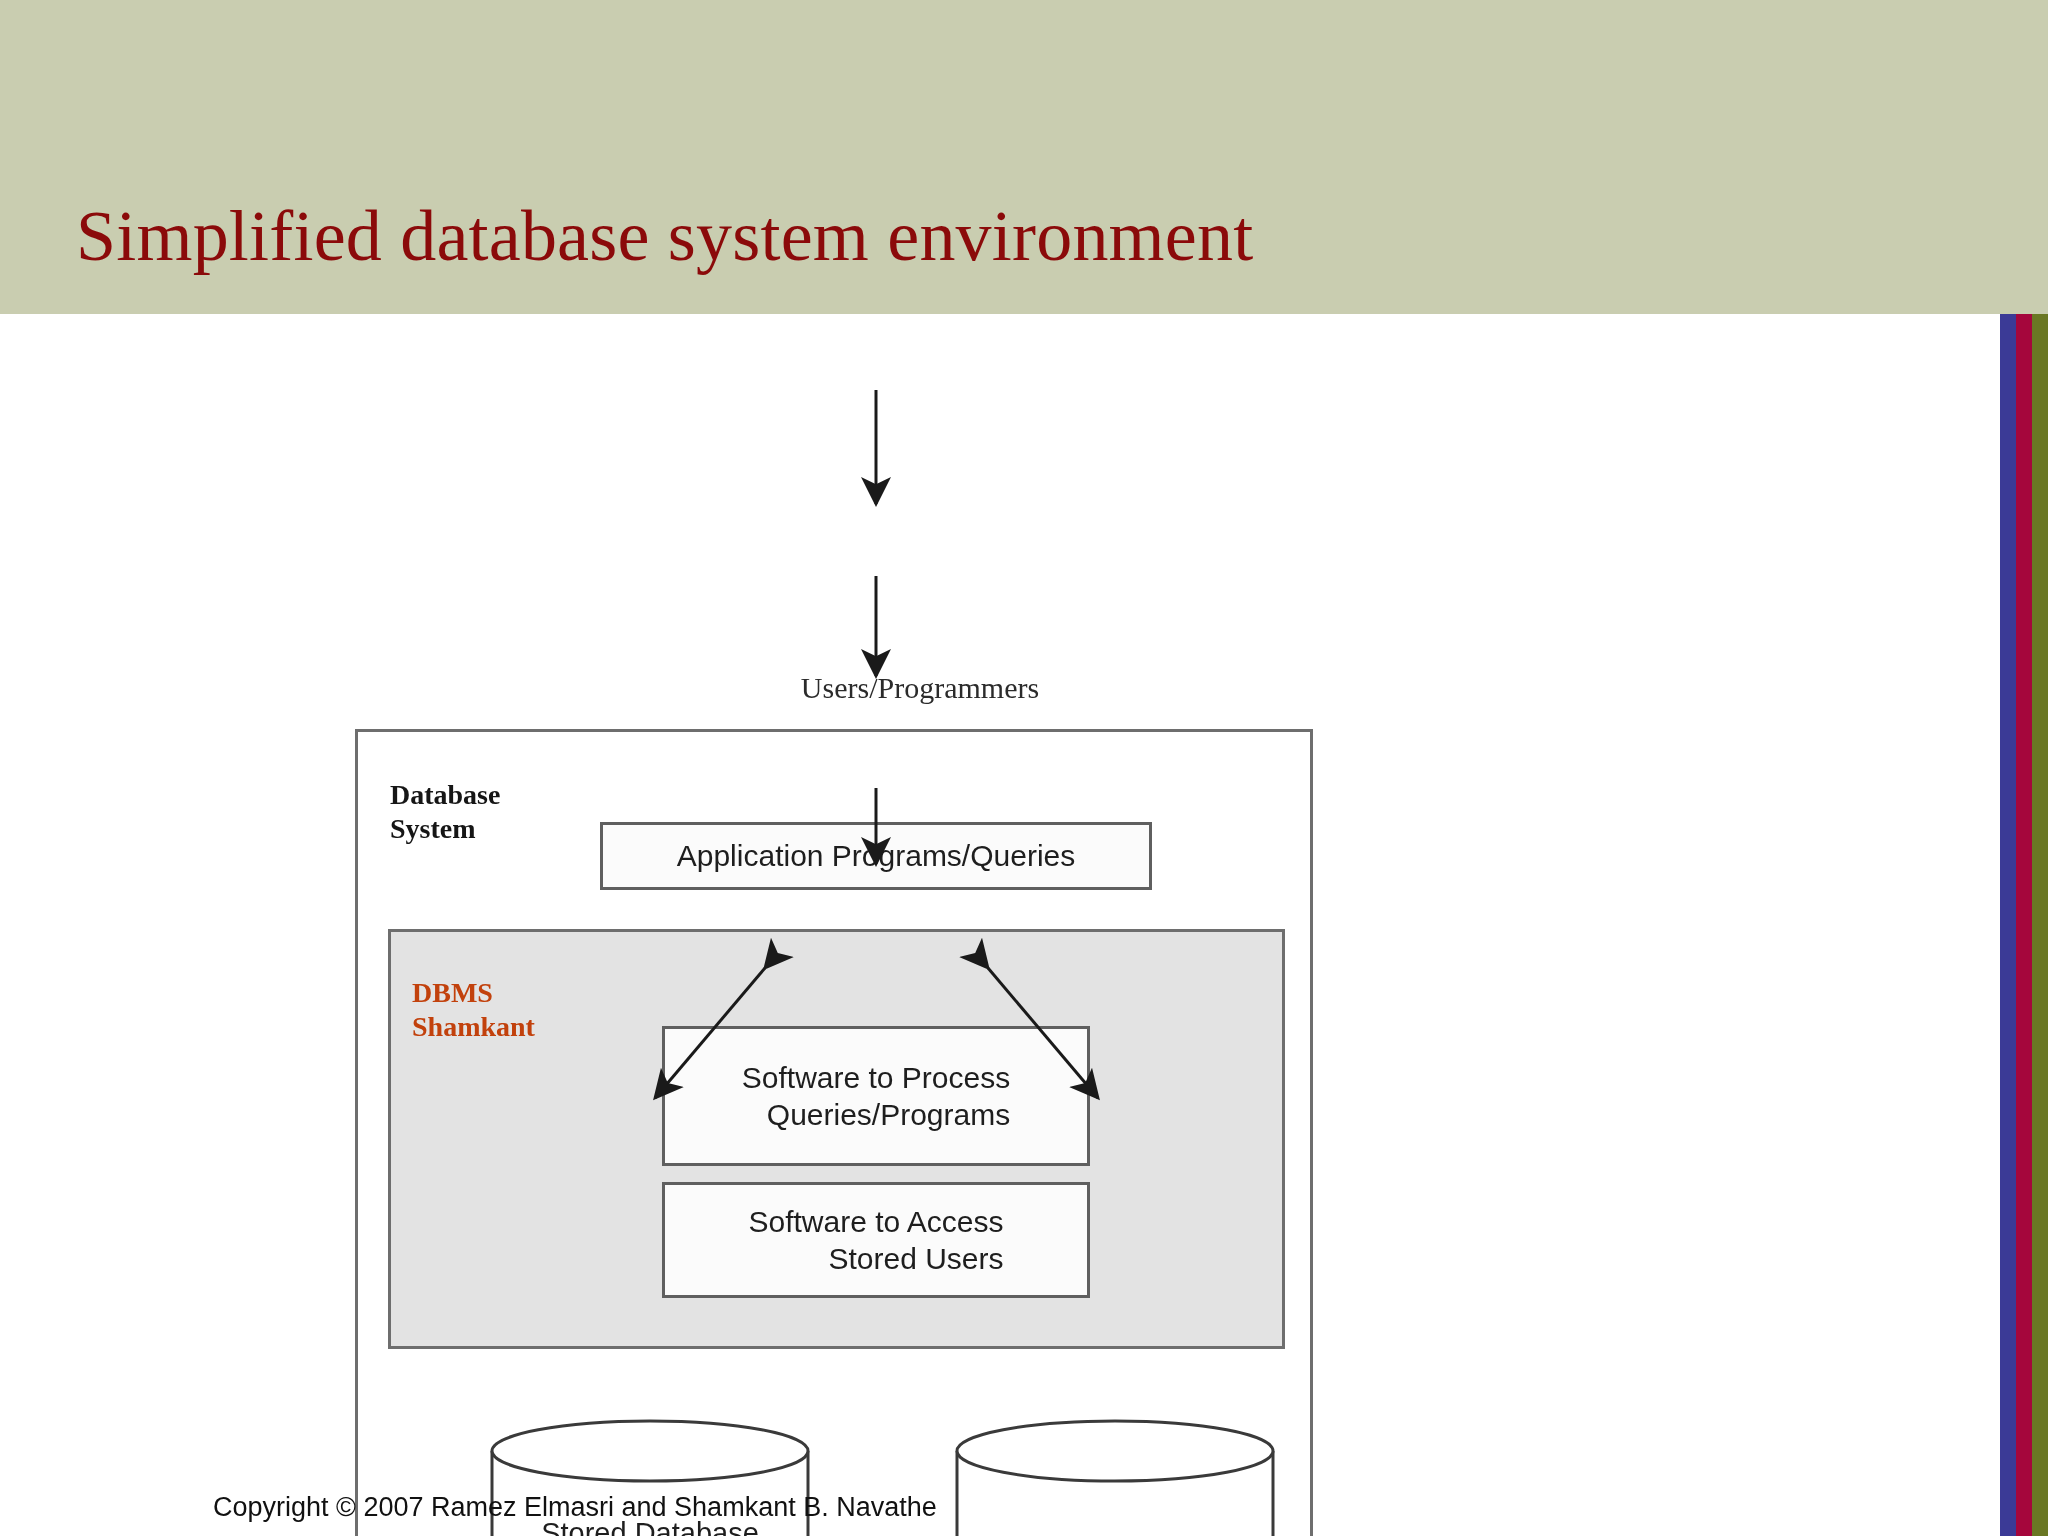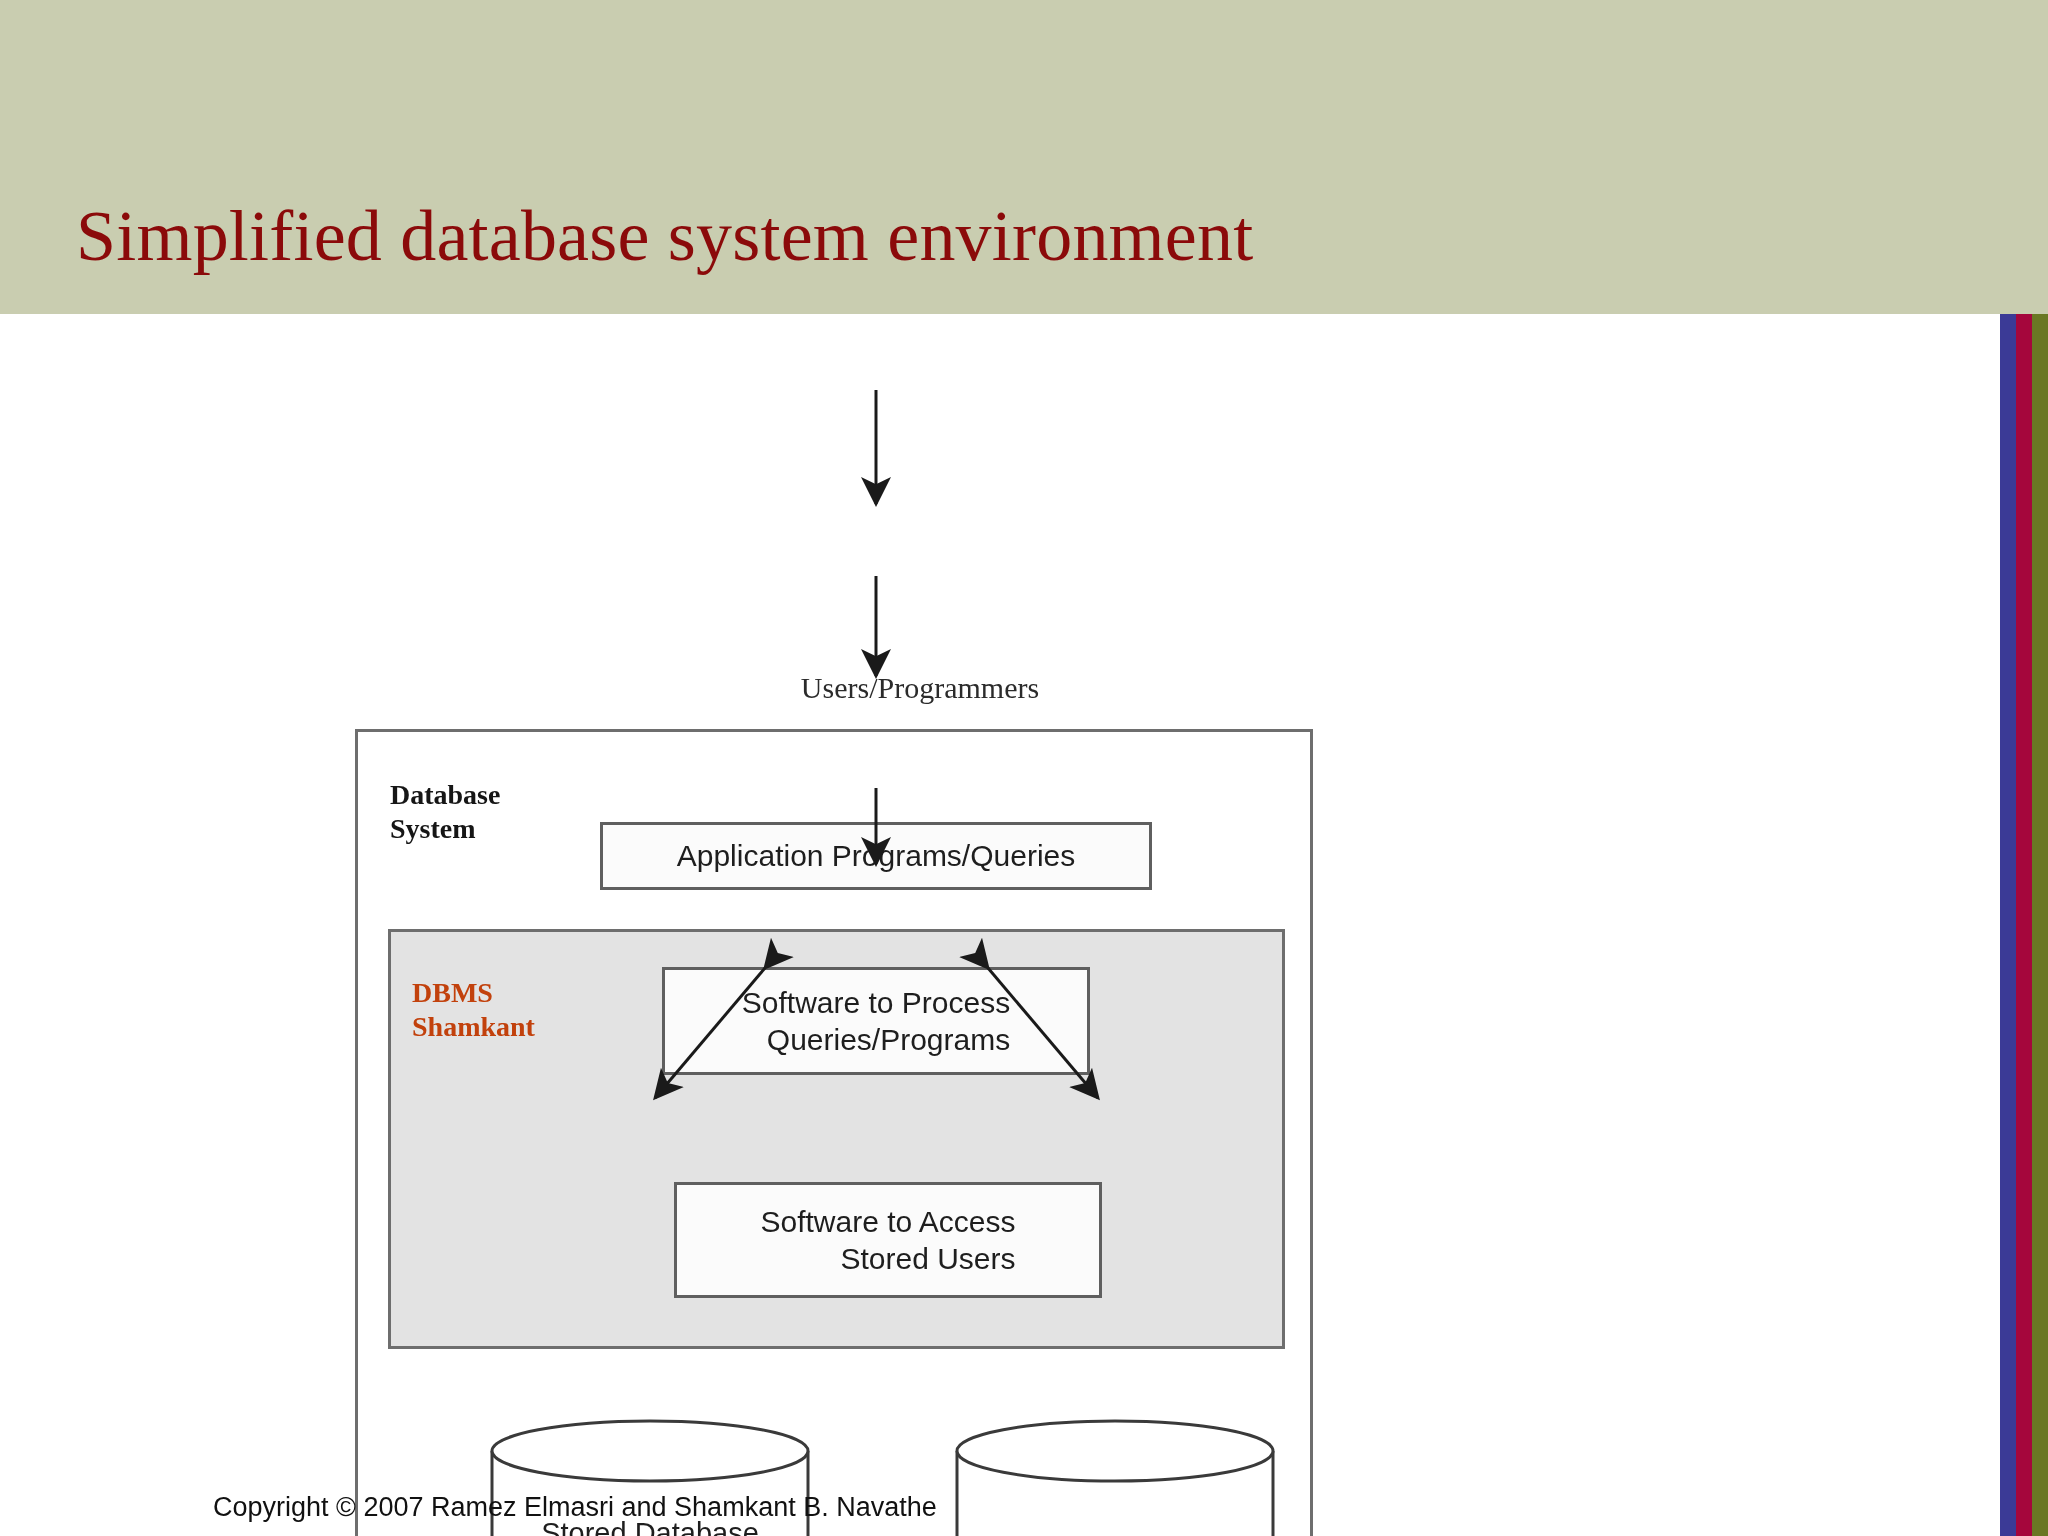--- a/index.html
+++ b/index.html
@@ -122,22 +122,22 @@
     text-align: right;
     font-size: 30px;
     color: #1e1e1e;
     line-height: 1.25;
   }
   #box-app-programs {
     left: 600px; top: 508px;
     width: 552px; height: 68px;
   }
   #box-software-process {
-    left: 662px; top: 653px;
-    width: 428px; height: 108px;
+    left: 662px; top: 712px;
+    width: 428px; height: 140px;
   }
   #box-software-access {
     left: 662px; top: 868px;
     width: 428px; height: 116px;
   }
 
   
   .cylinder {
     position: absolute;
   }
@@ -192,21 +192,21 @@
   <div class="dtext" id="label-dbms-software"><span>DBMS</span><br><span>Shamkant</span></div>
 
   <div class="proc-box" id="box-app-programs" style="background: rgb(251, 251, 251);">
     <span>Application Programs/Queries</span>
   </div>
 
   <div class="proc-box" id="box-software-process" style="background: rgb(251, 251, 251);">
     <span><span>Software to Process</span><br><span>Queries/Programs</span></span>
   </div>
 
-  <div class="proc-box" id="box-software-access" style="background: rgb(251, 251, 251); margin-left: 12px;">
+  <div class="proc-box" id="box-software-access" style="background: rgb(251, 251, 251);">
     <span><span>Software to Access</span><br><span>Stored Users</span></span>
   </div>
 
   <div class="cylinder" id="cyl-meta">
     <svg width="320" height="270" viewBox="0 0 320 270">
       <path d="M2,32 L2,238" fill="none" stroke="#3a3a3a" stroke-width="3"></path>
       <path d="M318,32 L318,238" fill="none" stroke="#3a3a3a" stroke-width="3"></path>
       <ellipse cx="160" cy="32" rx="158" ry="30" fill="#ffffff" stroke="#3a3a3a" stroke-width="3"></ellipse>
       <path d="M2,238 A158,30 0 0 0 318,238" fill="none" stroke="#3a3a3a" stroke-width="3"></path>
       <path d="M2,238 A158,30 0 0 1 318,238" fill="none" stroke="#3a3a3a" stroke-width="3"></path>

